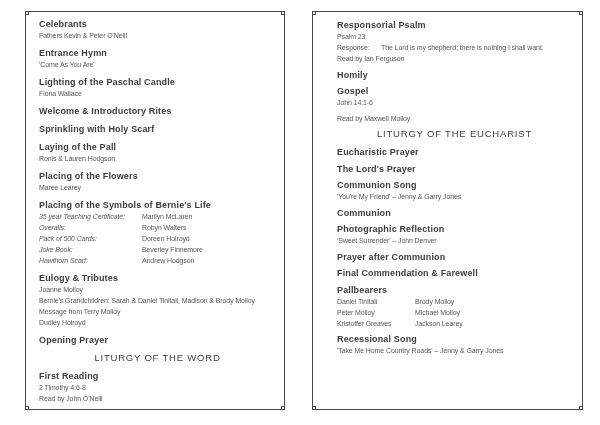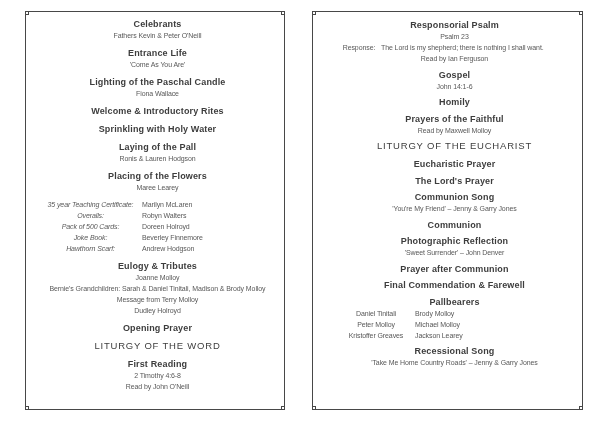--- a/index.html
+++ b/index.html
@@ -19,21 +19,21 @@
     position:absolute;width:5px;height:5px;background:#ffffff;
     border:1px solid #474747;z-index:3;
   }
   .corner.tl{top:-4px;left:-4px;}
   .corner.tr{top:-4px;right:-4px;}
   .corner.bl{bottom:-4px;left:-4px;}
   .corner.br{bottom:-4px;right:-4px;}
   .page-content{position:relative;}
   .page-left .page-content{padding:6px 8px 0 13px;}
   .page-right .page-content{padding:7px 10px 0 24px;}
-  .block{margin-bottom:6px;text-align:center;}
+  .block{margin-bottom:6px;}
   .page-right .block{margin-bottom:4.5px;}
   .h{
     font-size:9px;font-weight:bold;color:#3d3d3d;
     line-height:12px;letter-spacing:0.15px;white-space:nowrap;
   }
   .sub{
     font-size:7px;color:#585858;line-height:11px;
     letter-spacing:-0.1px;white-space:nowrap;
   }
   .section-title{
@@ -56,42 +56,43 @@
     <div class="corner tl"></div>
     <div class="corner tr"></div>
     <div class="corner bl"></div>
     <div class="corner br"></div>
     <div class="page-content">
         <div class="block">
           <div class="h">Celebrants</div>
           <div class="sub">Fathers Kevin &amp; Peter O'Neill</div>
         </div>
         <div class="block">
-          <div class="h">Entrance Life</div>
+          <div class="h">Entrance Hymn</div>
           <div class="sub">'Come As You Are'</div>
         </div>
         <div class="block">
           <div class="h">Lighting of the Paschal Candle</div>
           <div class="sub">Fiona Wallace</div>
         </div>
         <div class="block">
           <div class="h">Welcome &amp; Introductory Rites</div>
         </div>
         <div class="block">
-          <div class="h">Sprinkling with Holy Water</div>
+          <div class="h">Sprinkling with Holy Scarf</div>
         </div>
         <div class="block">
           <div class="h">Laying of the Pall</div>
           <div class="sub">Ronis &amp; Lauren Hodgson</div>
         </div>
         <div class="block">
           <div class="h">Placing of the Flowers</div>
           <div class="sub">Maree Learey</div>
         </div>
         <div class="block">
+          <div class="h">Placing of the Symbols of Bernie's Life</div>
           <div class="sub pair pair-symbol">
             <span class="pair-label">35 year Teaching Certificate:</span>
             <span class="pair-value">Marilyn McLaren</span>
           </div>
           <div class="sub pair pair-symbol">
             <span class="pair-label">Overalls:</span>
             <span class="pair-value">Robyn Walters</span>
           </div>
           <div class="sub pair pair-symbol">
             <span class="pair-label">Pack of 500 Cards:</span>
@@ -134,28 +135,27 @@
         <div class="block">
           <div class="h">Responsorial Psalm</div>
           <div class="sub">Psalm 23</div>
           <div class="sub pair pair-response">
             <span class="pair-label">Response:</span>
             <span class="pair-value">The Lord is my shepherd; there is nothing I shall want.</span>
           </div>
           <div class="sub">Read by Ian Ferguson</div>
         </div>
         <div class="block">
+          <div class="h">Homily</div>
+        </div>
+        <div class="block">
           <div class="h">Gospel</div>
           <div class="sub">John 14:1-6</div>
         </div>
         <div class="block">
-          <div class="h">Homily</div>
-        </div>
-        <div class="block">
-          <div class="h">Prayers of the Faithful</div>
           <div class="sub">Read by Maxwell Molloy</div>
         </div>
         <div class="section-title">LITURGY OF THE EUCHARIST</div>
         <div class="block">
           <div class="h">Eucharistic Prayer</div>
         </div>
         <div class="block">
           <div class="h">The Lord's Prayer</div>
         </div>
         <div class="block">

